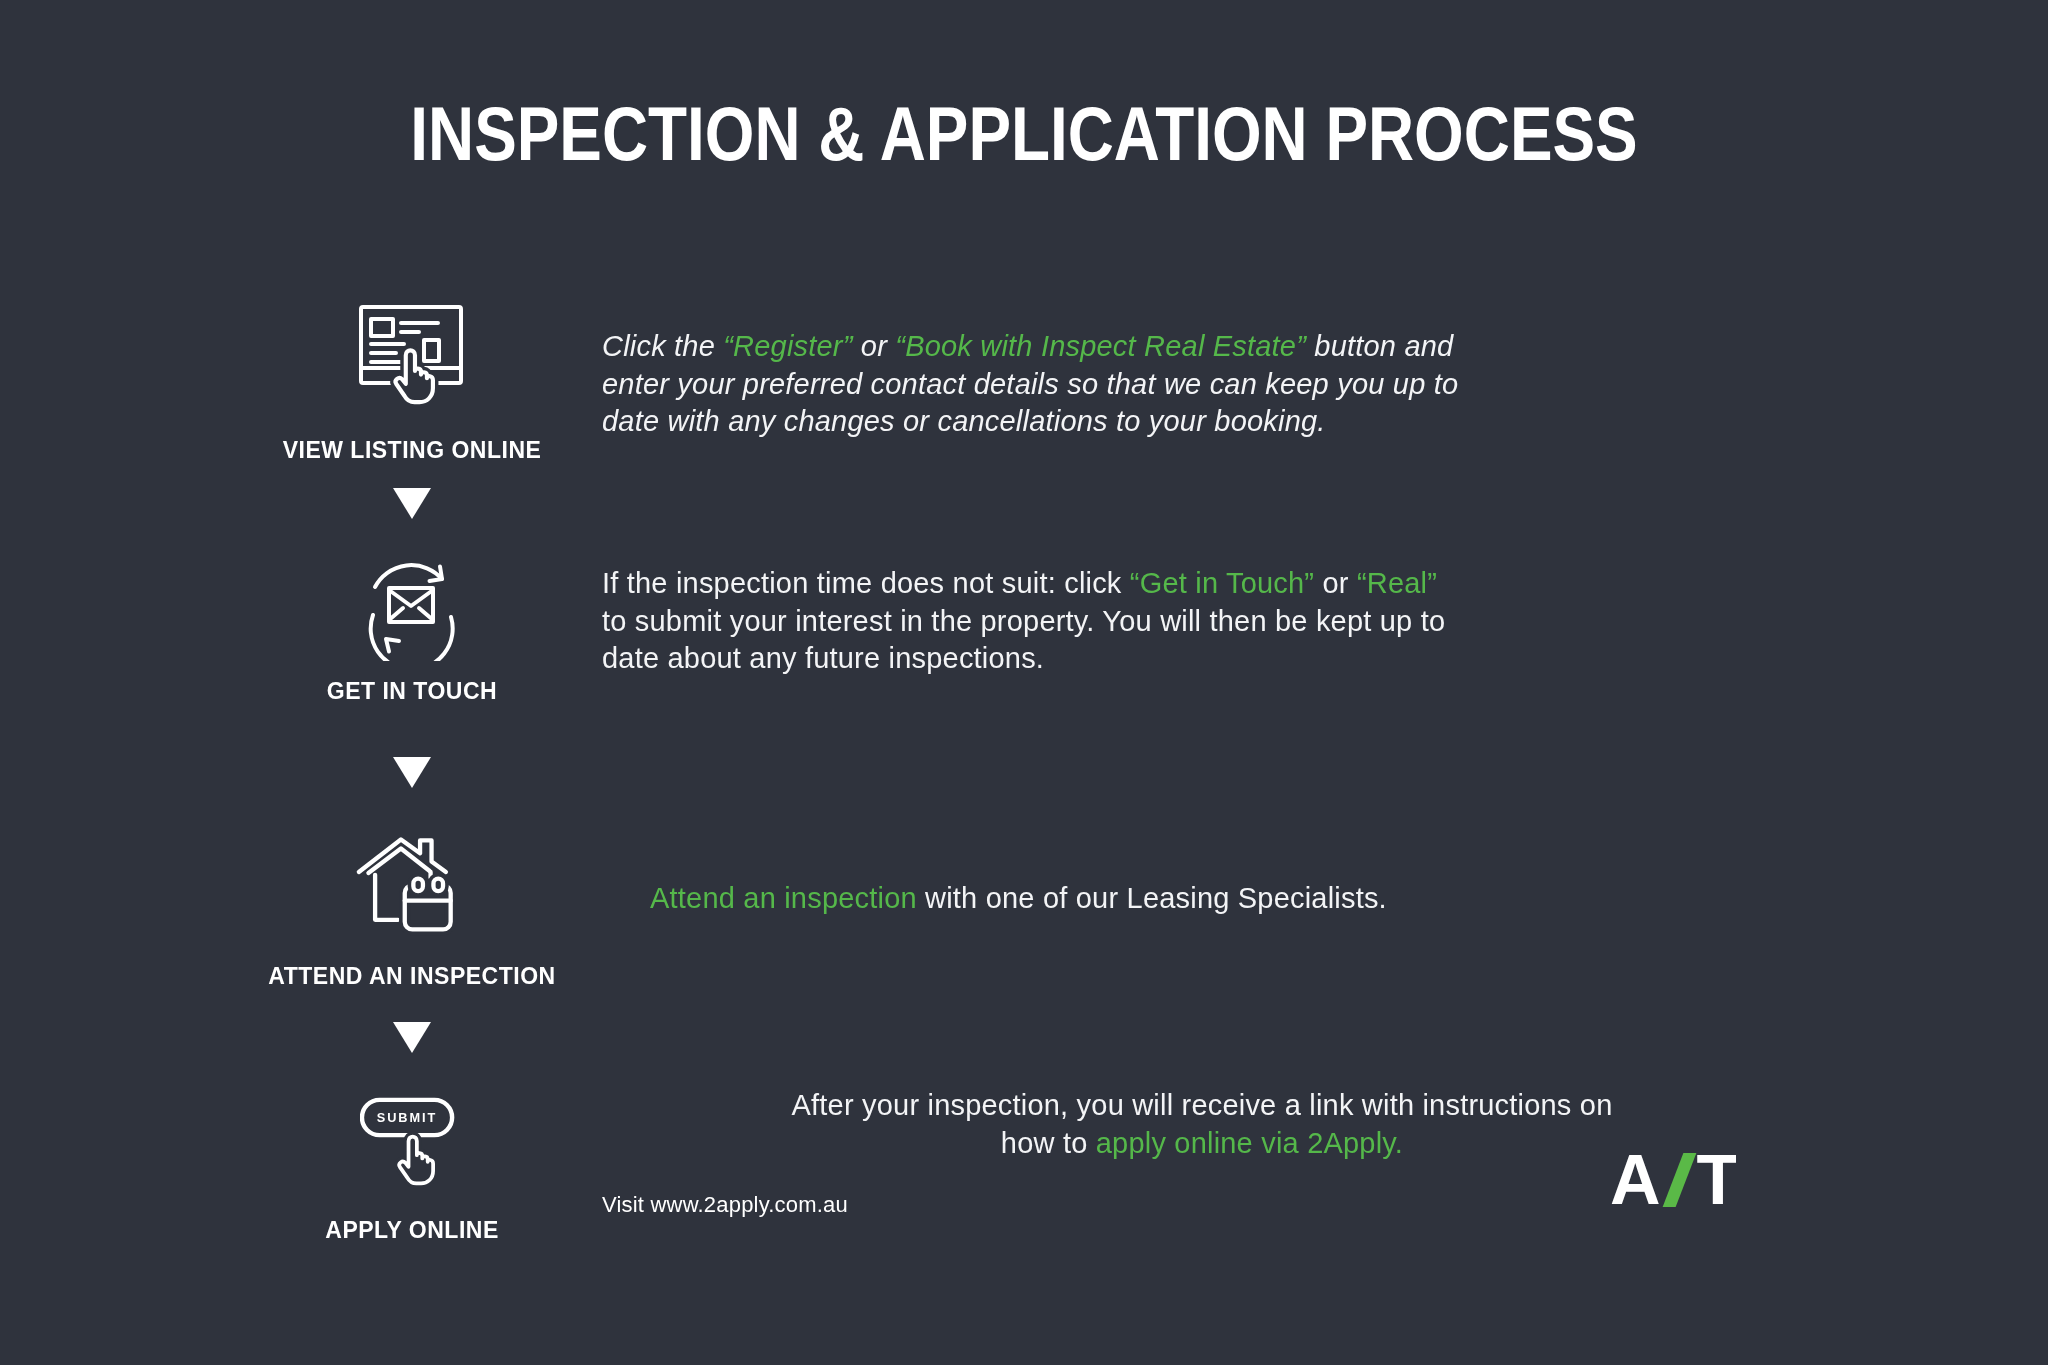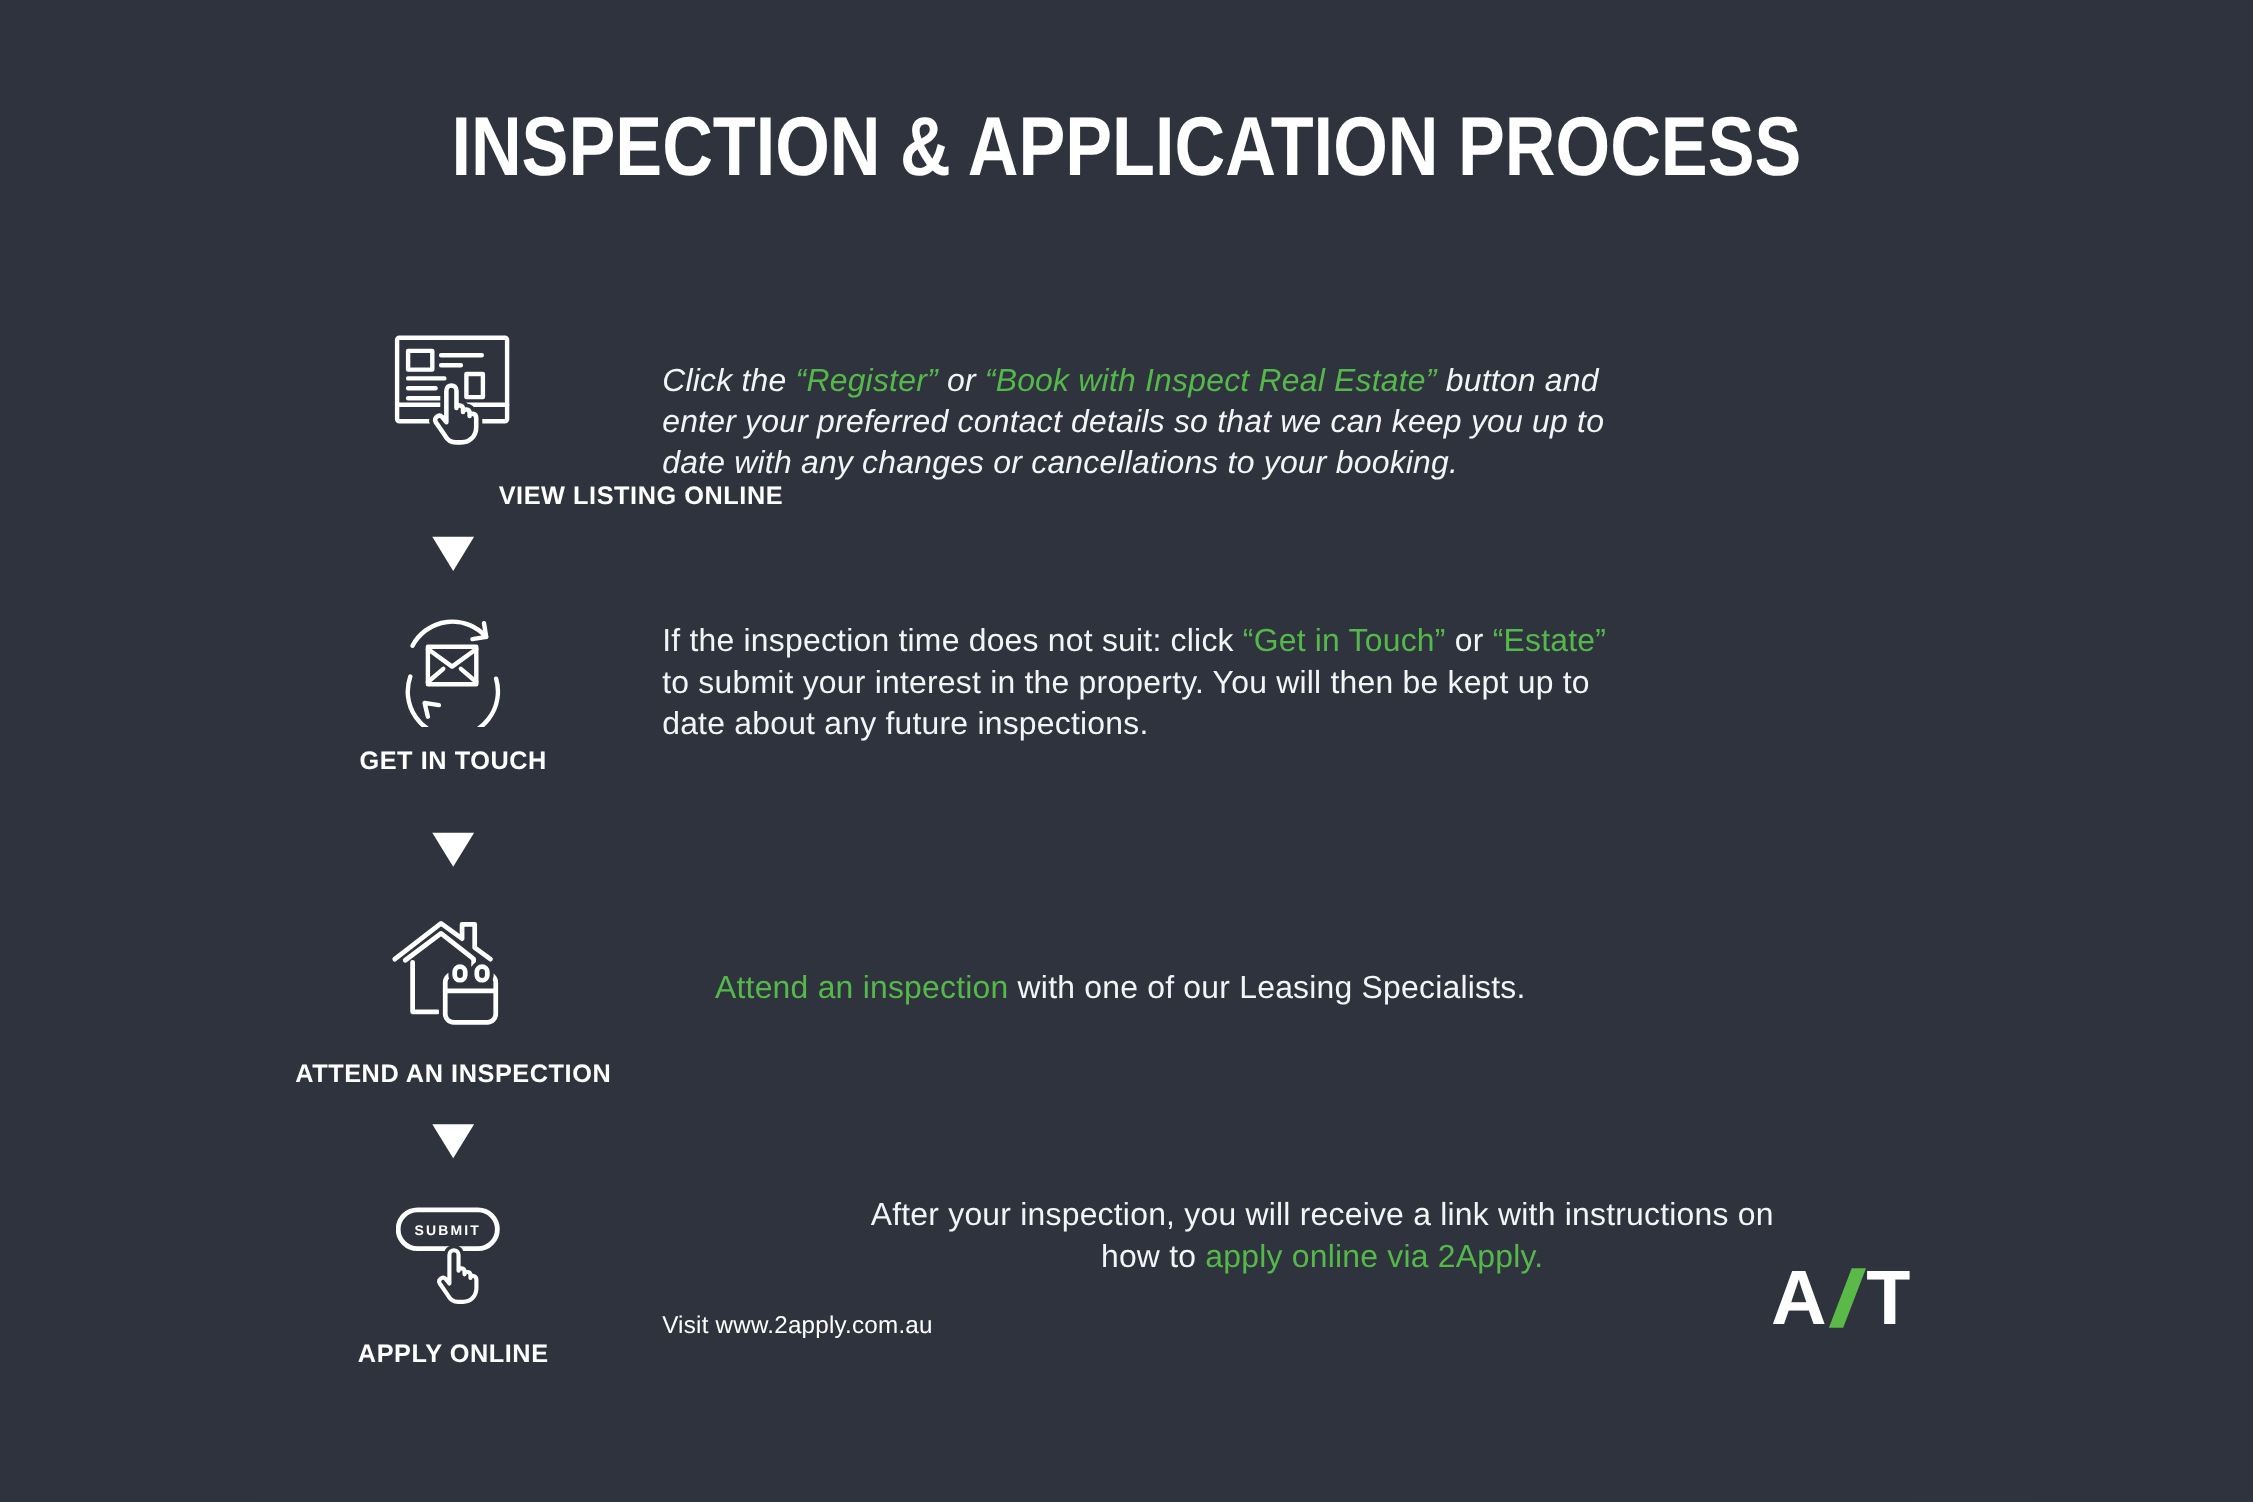--- a/index.html
+++ b/index.html
@@ -25,21 +25,21 @@
     border-top:31px solid #ffffff;
   }
   .para{
     position:absolute;left:602px;width:1200px;
     color:#f3f4f6;font-size:29px;line-height:37.5px;letter-spacing:0.2px;
     white-space:pre-line;
   }
   .para .g{color:#55b84a;}
   .para .w{color:#f3f4f6;}
   .icon1{left:358px;top:304px;}
-  .label1{top:437px;text-align:right;}
+  .label1{top:437px;}
   .p1{top:328px;font-style:italic;}
   .arrow1{top:488px;}
   .icon2{left:356px;top:551px;}
   .label2{top:678px;}
   .p2{top:565px;}
   .arrow2{top:757px;}
   .icon3{left:353px;top:828px;}
   .label3{top:963px;}
   .p3{top:880px;margin-left:48px;}
   .arrow3{top:1022px;}
@@ -96,21 +96,21 @@
 
   <svg class="step-icon icon2" width="110" height="110" viewBox="0 0 110 110">
     <path class="ln" d="M19,36 A41,41 0 0 1 86,28"></path>
     <path class="ln" d="M86,28 L84,15.5 M86,28 L73.5,30"></path>
     <path class="ln" d="M95,66 A41,41 0 1 1 17,64"></path>
     <path class="ln" d="M30,88 L43,90 M30,88 L33,100.5"></path>
     <rect class="ln" x="33" y="37" width="44" height="34"></rect>
     <path class="ln" d="M33,39 L55,55 L77,39 M33,69 L47,57 M77,69 L63,57"></path>
   </svg>
   <div class="step-label label2">GET IN TOUCH</div>
-  <div class="para p2"><span class="w">If the inspection time does not suit: click </span><span class="g">“Get in Touch”</span><span class="w"> or </span><span class="g">“Estate”</span><span class="w">
+  <div class="para p2"><span class="w">If the inspection time does not suit: click </span><span class="g">“Get in Touch”</span><span class="w"> or </span><span class="g">“Real”</span><span class="w">
 to submit your interest in the property. You will then be kept up to
 date about any future inspections.</span></div>
 
   <div class="arrow arrow2"></div>
 
   <svg class="step-icon icon3" width="115" height="110" viewBox="0 0 120 115">
     <path class="ln5" d="M6,46 L50,12 L70,26.5 L70,13 L82,13 L82,35 L97,46"></path>
     <path class="ln5" d="M16,47 L50,21.5 L80,45"></path>
     <path class="ln5" d="M81,46 V52"></path>
     <path class="ln5" d="M23,49 V96 H47"></path>

